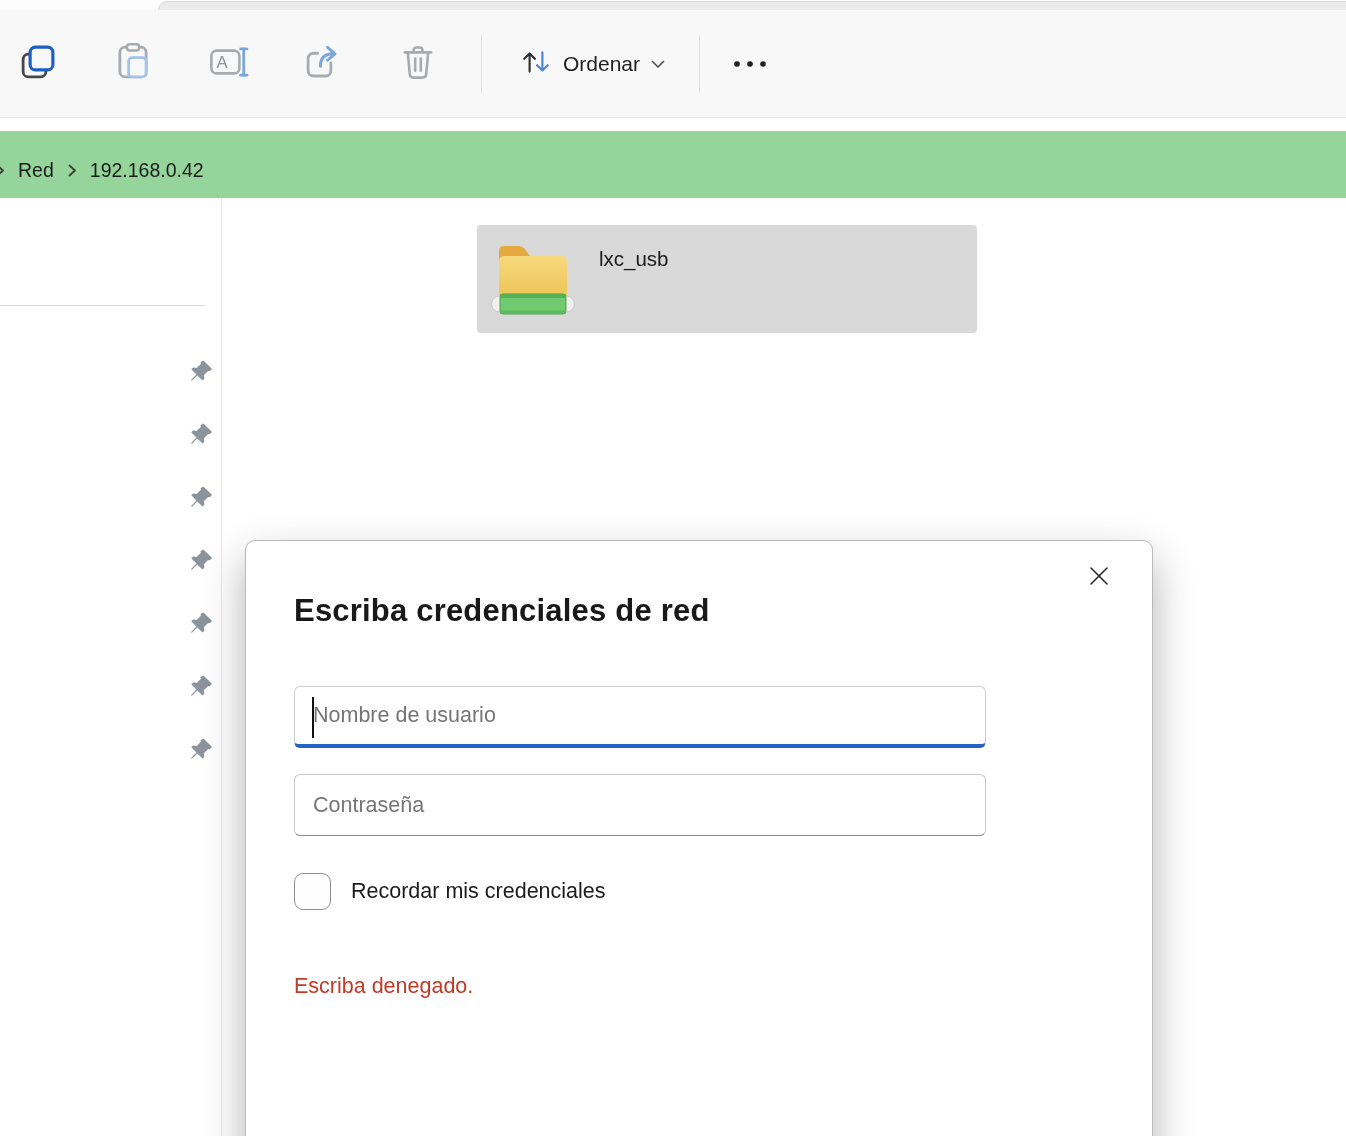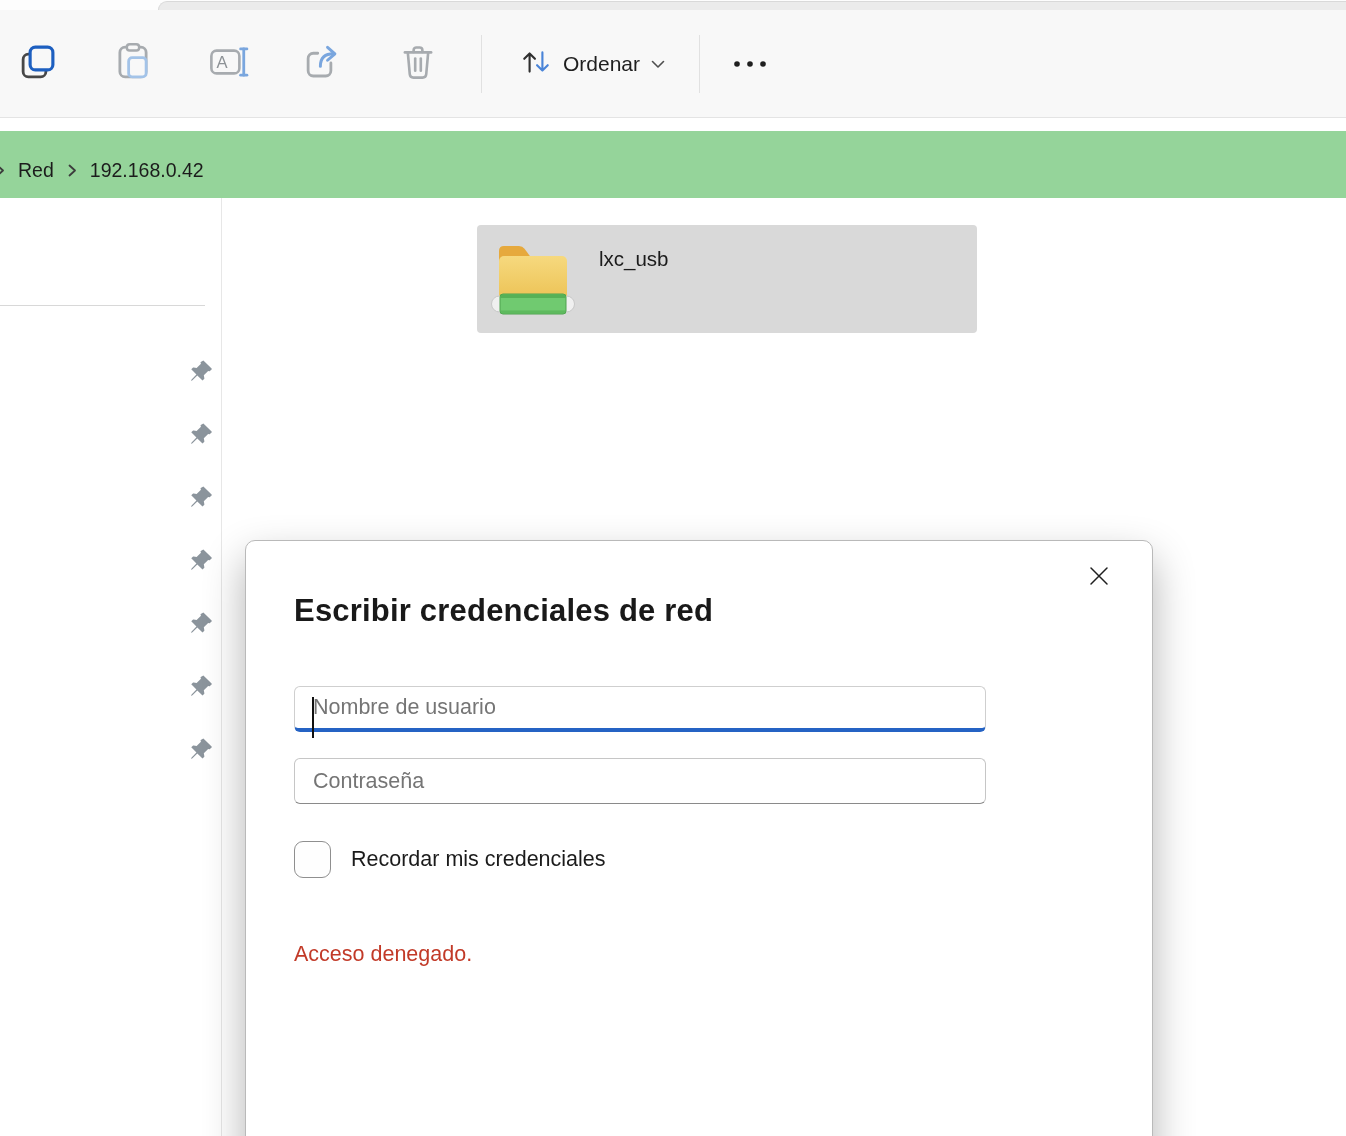--- a/index.html
+++ b/index.html
@@ -46,21 +46,21 @@
   
   .dialog { position:absolute; top:342px; left:245px; width:908px; height:763px;
     background:#fff; border:1px solid #b9b9b9; border-radius:10px;
     box-shadow:0 18px 42px rgba(0,0,0,.30); padding:0 48px; }
   .dlg-header { margin-top:32px; display:flex; align-items:center; }
   .dlg-app-title { margin-left:47px; font-size:20.5px; color:#1b1b1b; }
   .dlg-close { position:absolute; top:18px; right:34px; width:38px; height:38px;
     display:flex; align-items:center; justify-content:center; border-radius:5px; cursor:default; }
   .dlg-title { margin-top:52px; font-size:31px; font-weight:600; color:#191919; letter-spacing:.2px; }
   .dlg-subtitle { margin-top:36px; font-size:20.5px; color:#1d1d1d; }
-  .dlg-input { position:relative; width:692px; height:46px; background:#fff;
+  .dlg-input { position:relative; width:692px; height:62px; background:#fff;
     border:1px solid #c6c6c6; border-bottom-color:#8a8a8a; border-radius:6px;
     display:flex; align-items:center; padding-left:18px; }
   .dlg-input.focused { border-color:#cfcfcf; border-bottom:4px solid #2563c4; }
   .dlg-input .ph { font-size:21.5px; color:#757575; }
   .caret { position:absolute; left:17px; top:10px; width:2px; height:41px; background:#111; }
   .input-user { margin-top:57px; }
   .input-pass { margin-top:26px; }
   .check-row { margin-top:37px; display:flex; align-items:center; }
   .checkbox { width:37px; height:37px; border:1.6px solid #8f8f8f; border-radius:9px; background:#fefefe; }
   .check-label { margin-left:20px; font-size:21.5px; color:#1b1b1b; }
@@ -239,34 +239,34 @@
     <div class="dialog">
       <div class="dlg-close">
         <span>
           <svg width="26" height="26" viewBox="0 0 26 26">
               <path d="M5 5 L21 21 M21 5 L5 21" stroke="#1f1f1f" stroke-width="1.5" stroke-linecap="round"></path>
             </svg>
         </span>
       </div>
 
 
-      <div class="dlg-title">Escribir credenciales de red</div>
+      <div class="dlg-title">Escriba credenciales de red</div>
 
       <div class="dlg-input input-user focused">
         <div class="caret"></div>
         <span class="ph">Nombre de usuario</span>
       </div>
 
       <div class="dlg-input input-pass">
         <span class="ph">Contraseña</span>
       </div>
 
       <div class="check-row">
         <span class="checkbox"></span>
         <span class="check-label">Recordar mis credenciales</span>
       </div>
 
-      <div class="dlg-error">Acceso denegado.</div>
+      <div class="dlg-error">Escriba denegado.</div>
 
     </div>
 
   </div>
 </div>
 
 </body></html>

